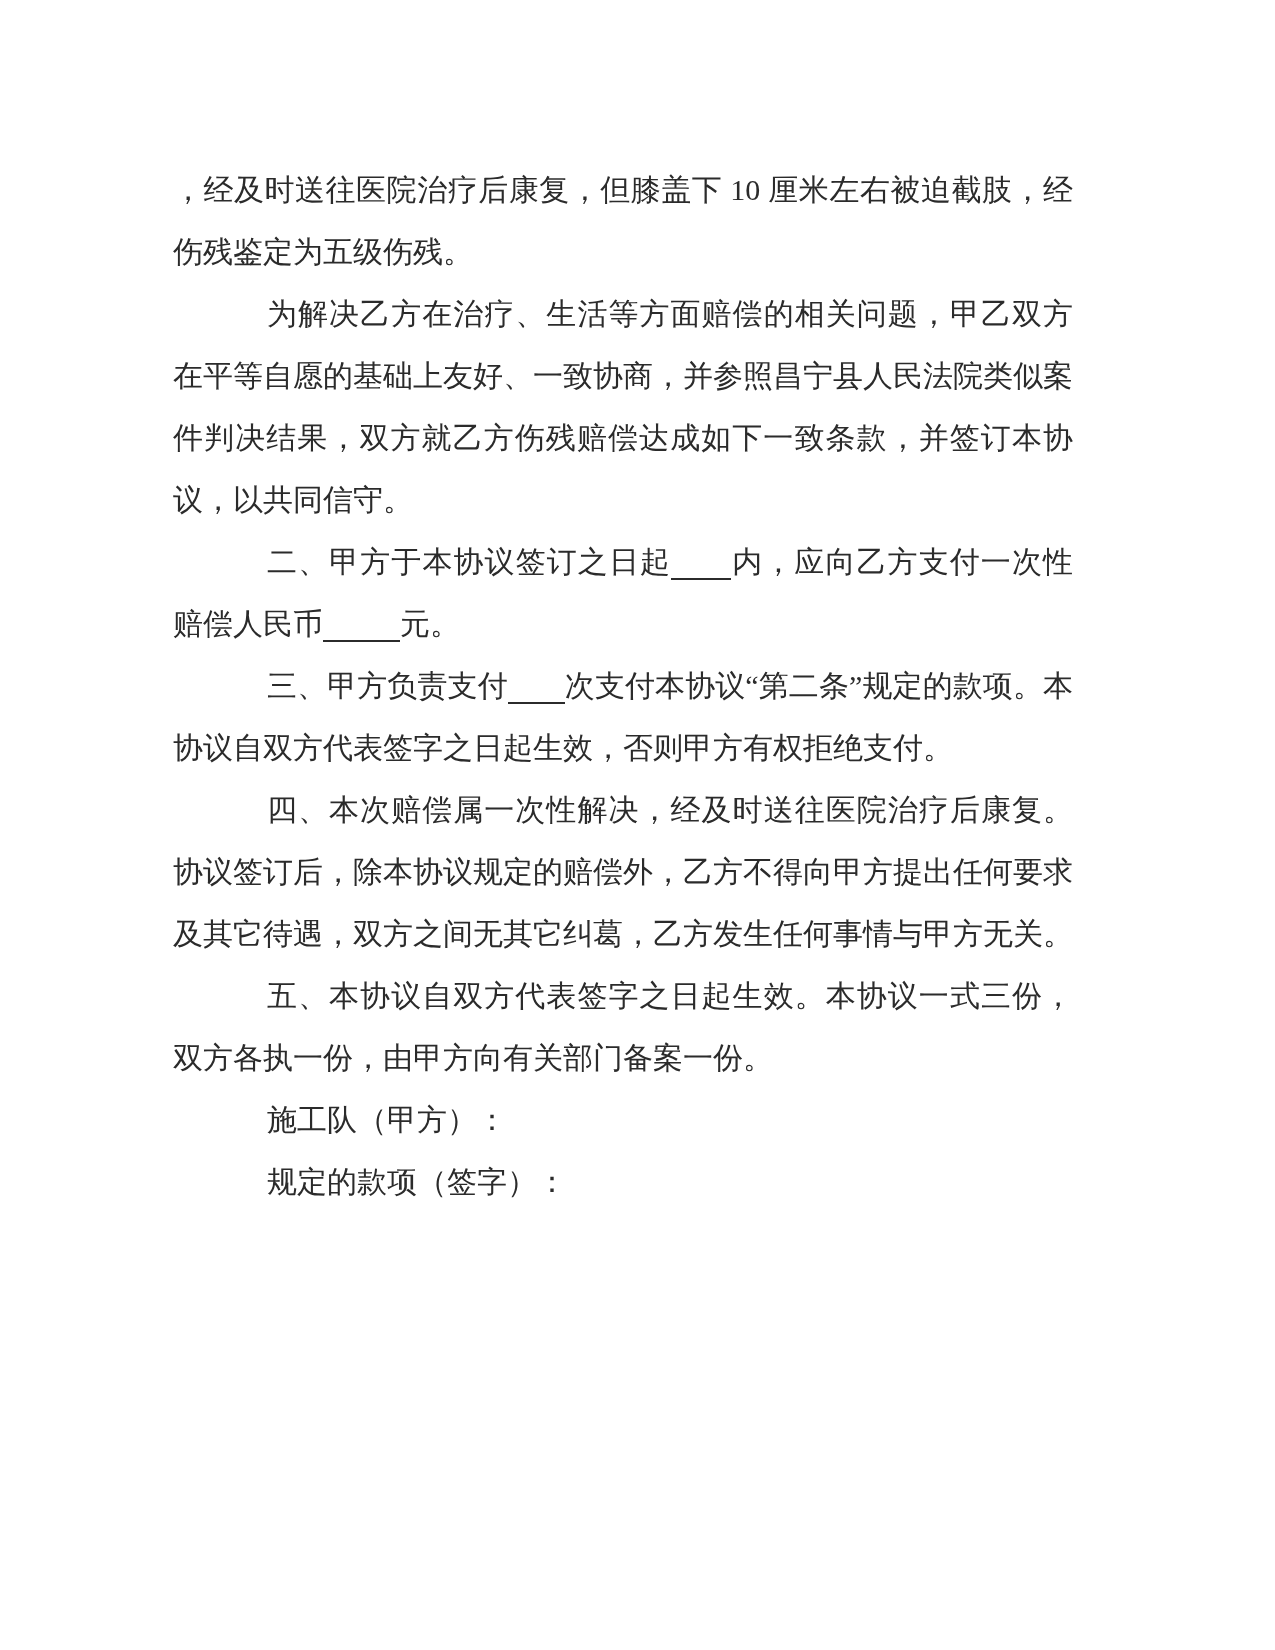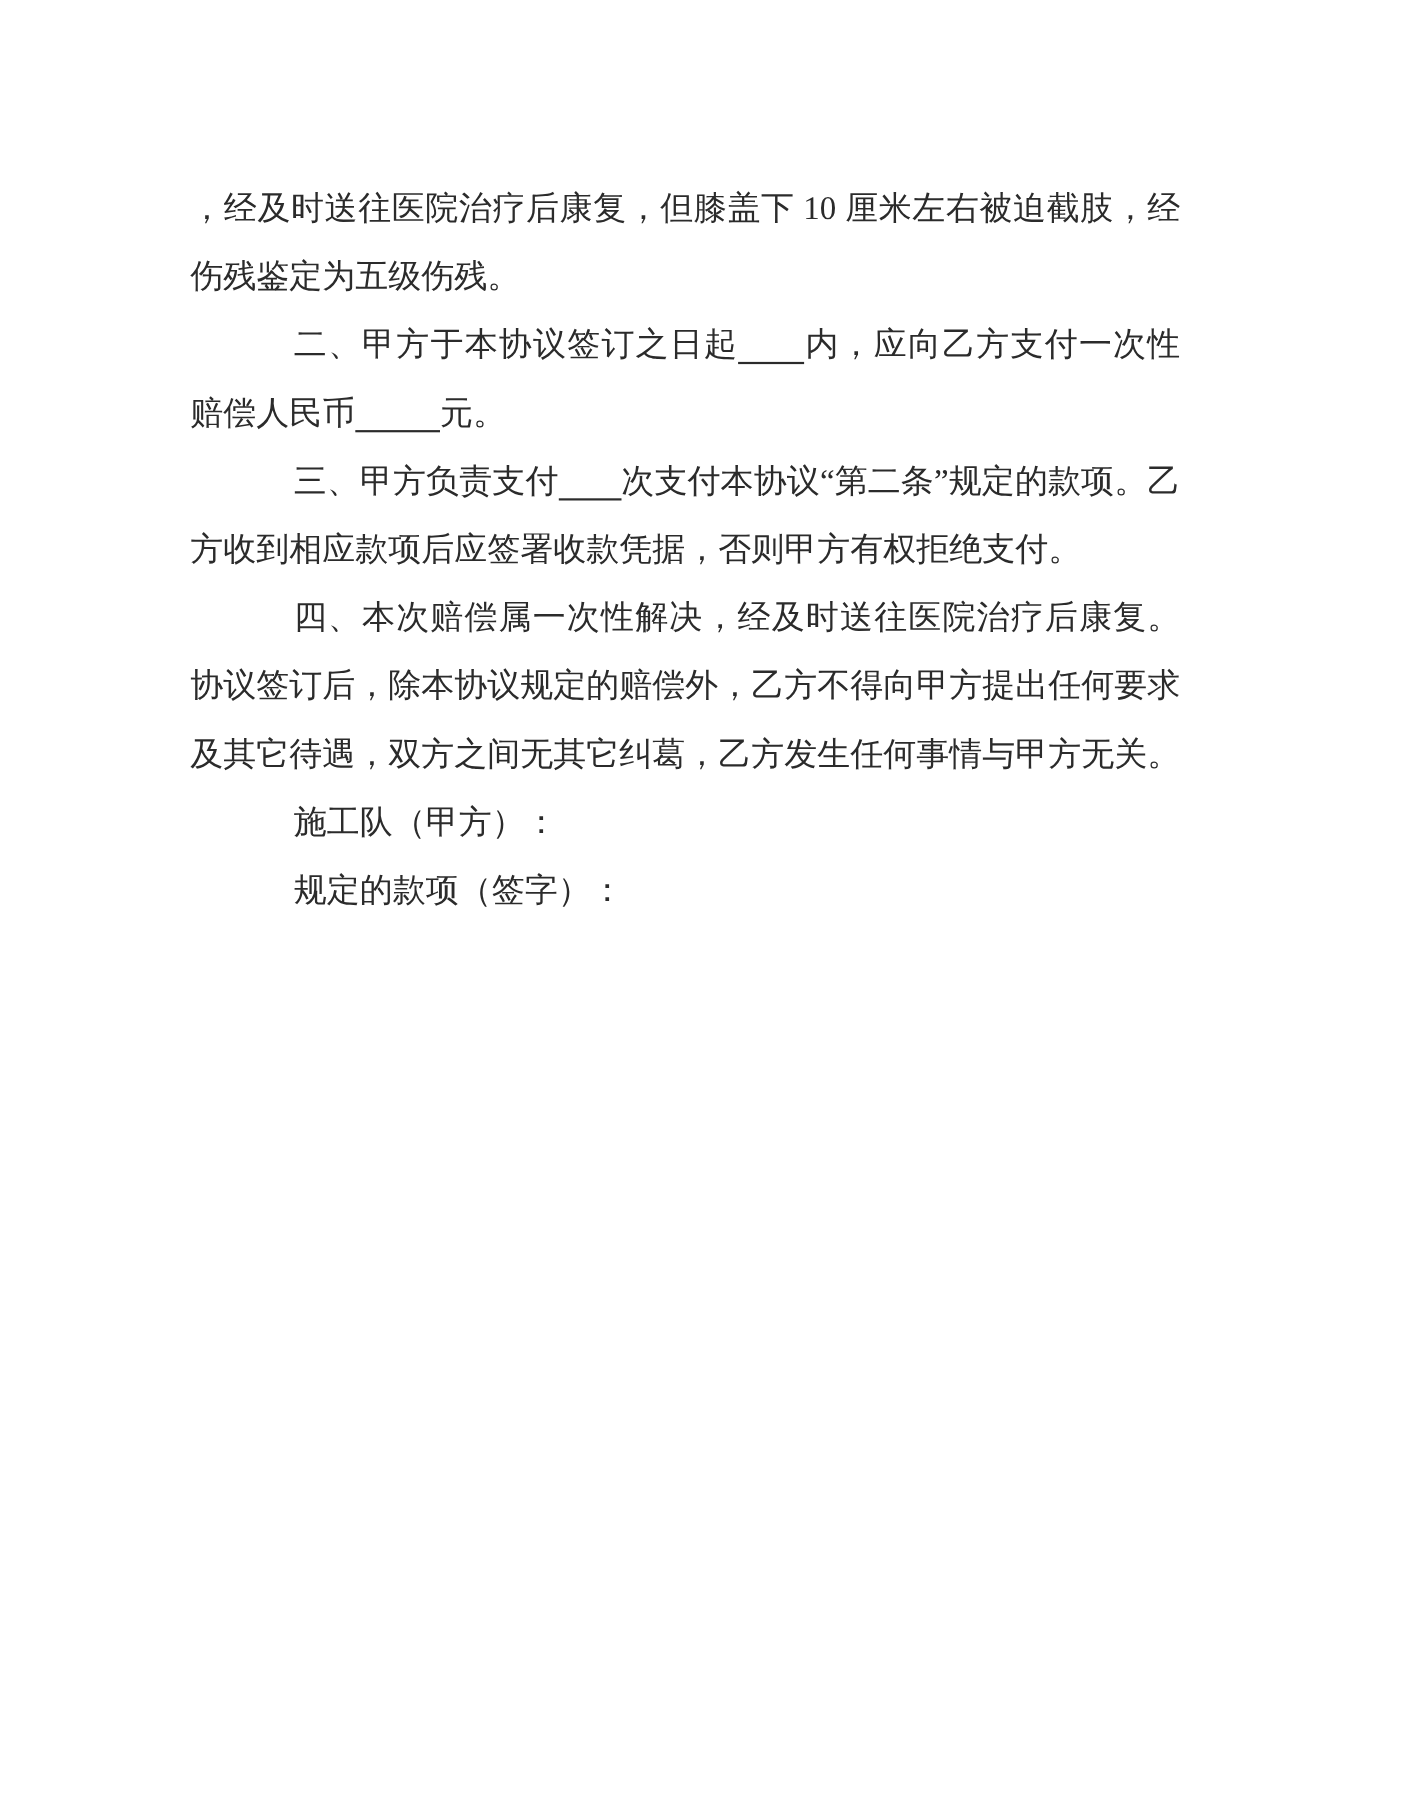--- a/index.html
+++ b/index.html
@@ -45,28 +45,30 @@
   .blank-w3 { width: 57px; }
 </style>
 </head>
 <body>
 
 <div class="page">
   <div class="doc-body">
 
     <p class="para no-indent">，经及时送往医院治疗后康复，但膝盖下 10 厘米左右被迫截肢，经伤残鉴定为五级伤残。</p>
 
+    <p class="para">为解决乙方在治疗、生活等方面赔偿的相关问题，甲乙双方在平等自愿的基础上友好、一致协商，并参照昌宁县人民法院类似案件判决结果，双方就乙方伤残赔偿达成如下一致条款，并签订本协议，以共同信守。</p>
 
 
     <p class="para"><span>二、甲方于本协议签订之日起</span><span class="blank blank-w1"></span><span>内，应向乙方支付一次性赔偿人民币</span><span class="blank blank-w2"></span><span>元。</span></p>
 
-    <p class="para"><span>三、甲方负责支付</span><span class="blank blank-w3"></span><span>次支付本协议“第二条”规定的款项。乙方收到相应款项后应签署收款凭据，否则甲方有权拒绝支付。</span></p>
+    <p class="para"><span>三、甲方负责支付</span><span class="blank blank-w3"></span><span>次支付本协议“第二条”规定的款项。本协议自双方代表签字之日起生效，否则甲方有权拒绝支付。</span></p>
 
     <p class="para">四、本次赔偿属一次性解决，经及时送往医院治疗后康复。协议签订后，除本协议规定的赔偿外，乙方不得向甲方提出任何要求及其它待遇，双方之间无其它纠葛，乙方发生任何事情与甲方无关。</p>
 
+    <p class="para">五、本协议自双方代表签字之日起生效。本协议一式三份，双方各执一份，由甲方向有关部门备案一份。</p>
 
 
     <p class="para">施工队（甲方）：</p>
 
     <p class="para">规定的款项（签字）：</p>
 
   </div>
 </div>
 
 </body></html>

